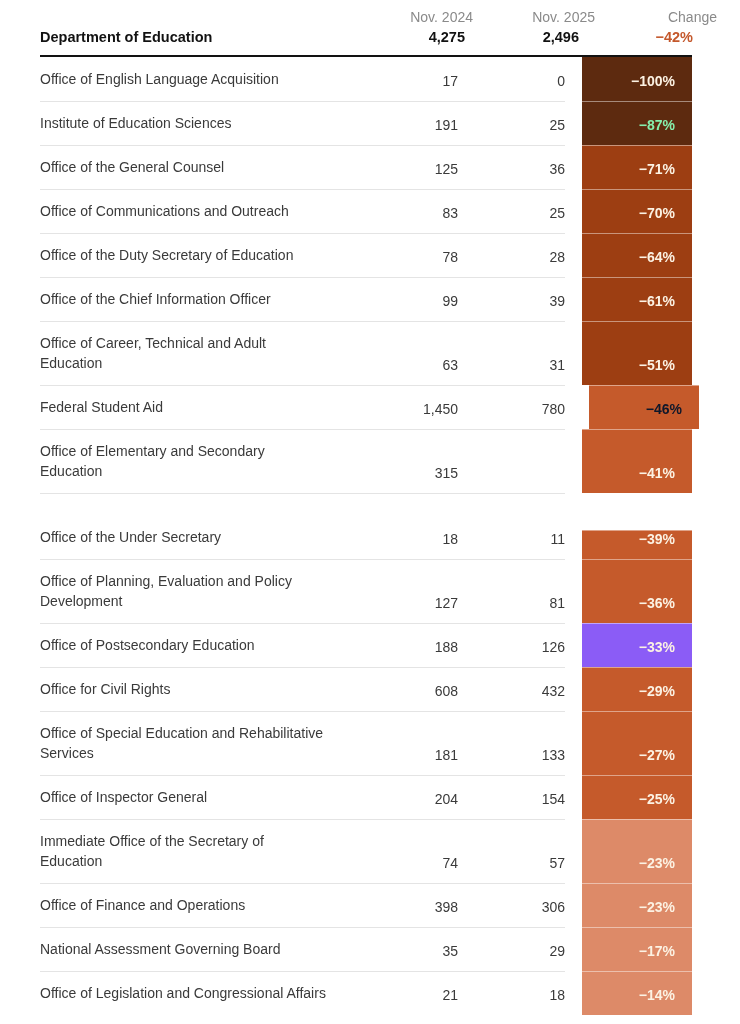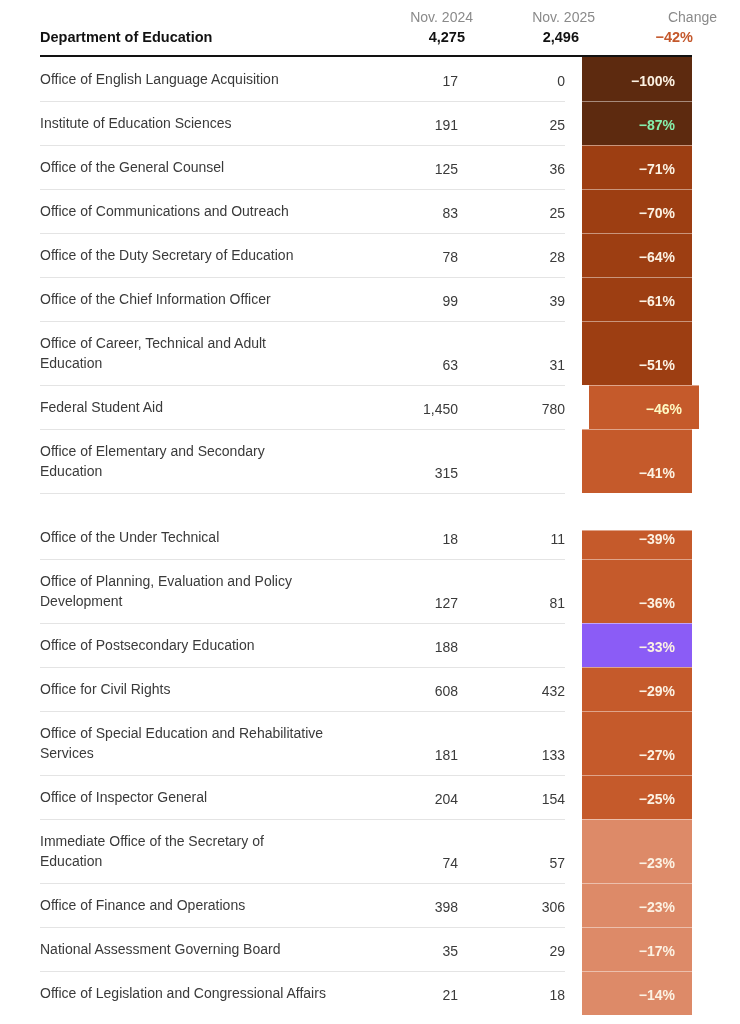--- a/index.html
+++ b/index.html
@@ -122,55 +122,56 @@
     </div>
     <div class="c cchg" style="background: rgb(157, 62, 18); color: rgb(252, 242, 227);">−51%</div>
   </div>
 
   <div class="row">
     <div class="left">
       <div class="c cname">Federal Student Aid</div>
       <div class="c cn1">1,450</div>
       <div class="c cn2">780</div>
     </div>
-    <div class="c cchg" style="background: rgb(197, 90, 43); color: #fef9c3; margin-left: 24px;">−46%</div>
+    <div class="c cchg" style="background: rgb(197, 90, 43); color: #0f172a; margin-left: 24px;">−46%</div>
   </div>
 
   <div class="row">
     <div class="left">
       <div class="c cname">Office of Elementary and Secondary
 Education</div>
       <div class="c cn1">315</div>
     </div>
     <div class="c cchg" style="background: rgb(197, 90, 43); color: rgb(252, 242, 227);">−41%</div>
   </div>
 
   <div class="row">
     <div class="left">
-      <div class="c cname">Office of the Under Technical</div>
+      <div class="c cname">Office of the Under Secretary</div>
       <div class="c cn1">18</div>
       <div class="c cn2">11</div>
     </div>
     <div class="c cchg" style="background: rgb(197, 90, 43); color: rgb(252, 242, 227); margin-top: 37px;">−39%</div>
   </div>
 
   <div class="row">
     <div class="left">
       <div class="c cname">Office of Planning, Evaluation and Policy
 Development</div>
       <div class="c cn1">127</div>
       <div class="c cn2">81</div>
     </div>
     <div class="c cchg" style="background: rgb(197, 90, 43); color: rgb(252, 242, 227);">−36%</div>
   </div>
 
   <div class="row">
     <div class="left">
       <div class="c cname">Office of Postsecondary Education</div>
       <div class="c cn1">188</div>
+      <div class="c cn2">126</div>
     </div>
     <div class="c cchg" style="background: #8b5cf6; color: rgb(252, 242, 227);">−33%</div>
   </div>
 
   <div class="row">
     <div class="left">
       <div class="c cname">Office for Civil Rights</div>
       <div class="c cn1">608</div>
       <div class="c cn2">432</div>
     </div>

